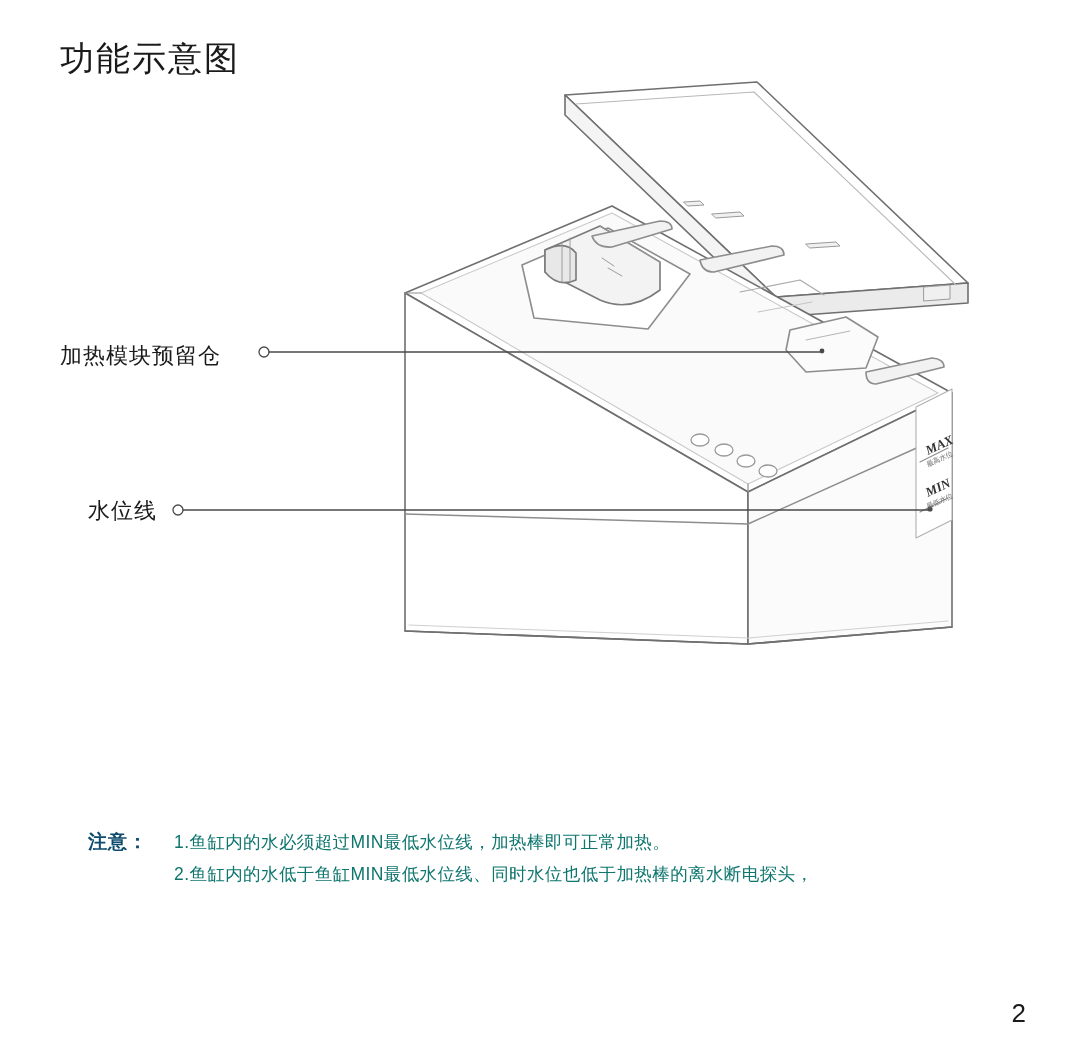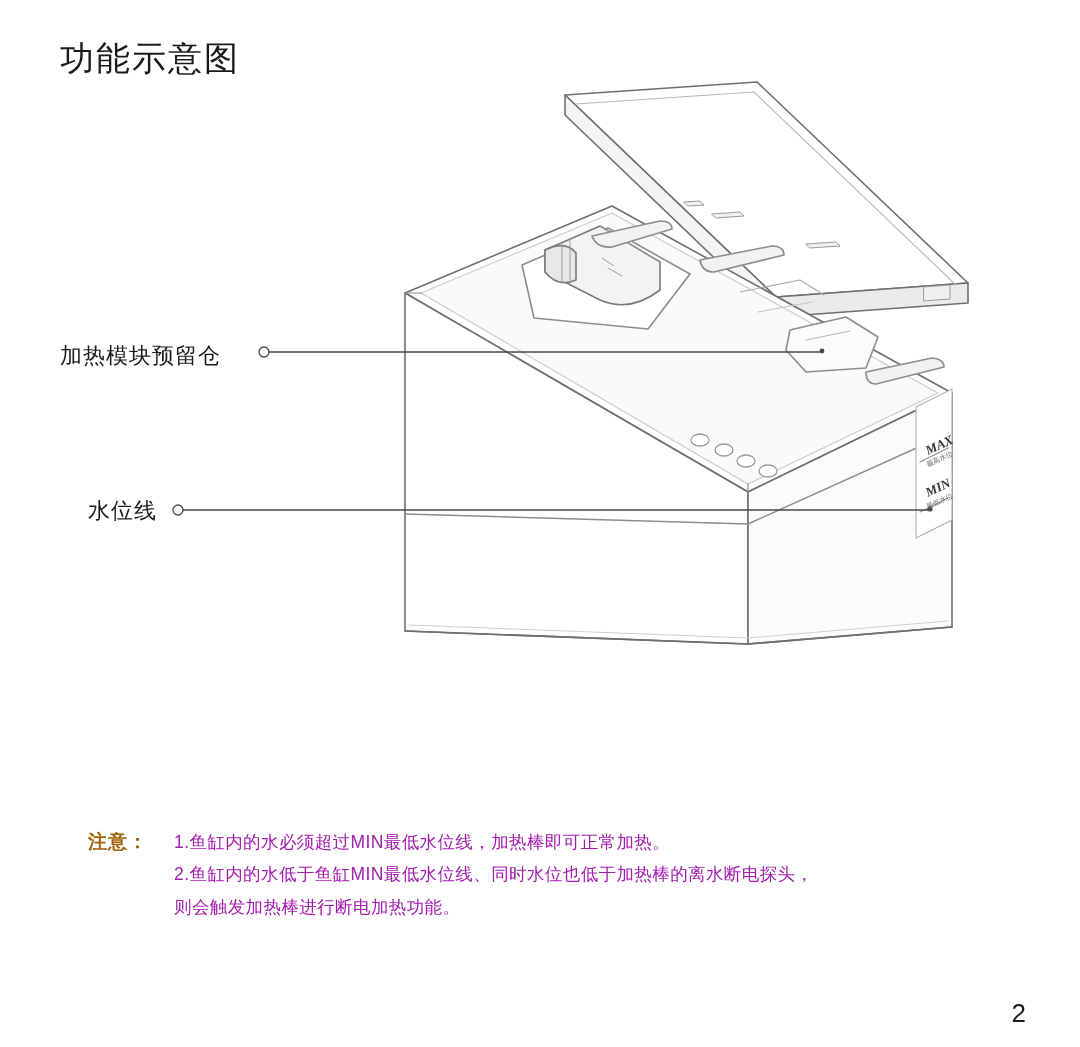--- a/index.html
+++ b/index.html
@@ -57,27 +57,27 @@
     top: 826px;
     width: 920px;
   }
   .note-title {
     position: absolute;
     left: 0;
     top: 3px;
     font-size: 19px;
     font-weight: 700;
     letter-spacing: 1px;
-    color: #a16207;
+    color: #0c4a6e;
   }
   .note-lines {
     margin-left: 86px;
     font-size: 17.5px;
     line-height: 1.85;
-    color: #a21caf;
+    color: #0f766e;
     letter-spacing: 0.4px;
   }
   .note-line { white-space: pre-wrap; }
 
   .page-number {
     position: absolute;
     right: 54px;
     bottom: 18px;
     font-size: 26px;
     color: #1a1a1a;
@@ -185,18 +185,17 @@
   </svg>
 
   <div class="callout-label lbl-heater">加热模块预留仓</div>
   <div class="callout-label lbl-waterline">水位线</div>
 
   <div class="note-block">
     <div class="note-title">注意：</div>
     <div class="note-lines">
       <div class="note-line">1.鱼缸内的水必须超过MIN最低水位线，加热棒即可正常加热。</div>
       <div class="note-line">2.鱼缸内的水低于鱼缸MIN最低水位线、同时水位也低于加热棒的离水断电探头，</div>
-      <div class="note-line">则会触发加热棒进行断电加热功能。</div>
     </div>
   </div>
 
   <div class="page-number">2</div>
 </div>
 
 </body></html>

